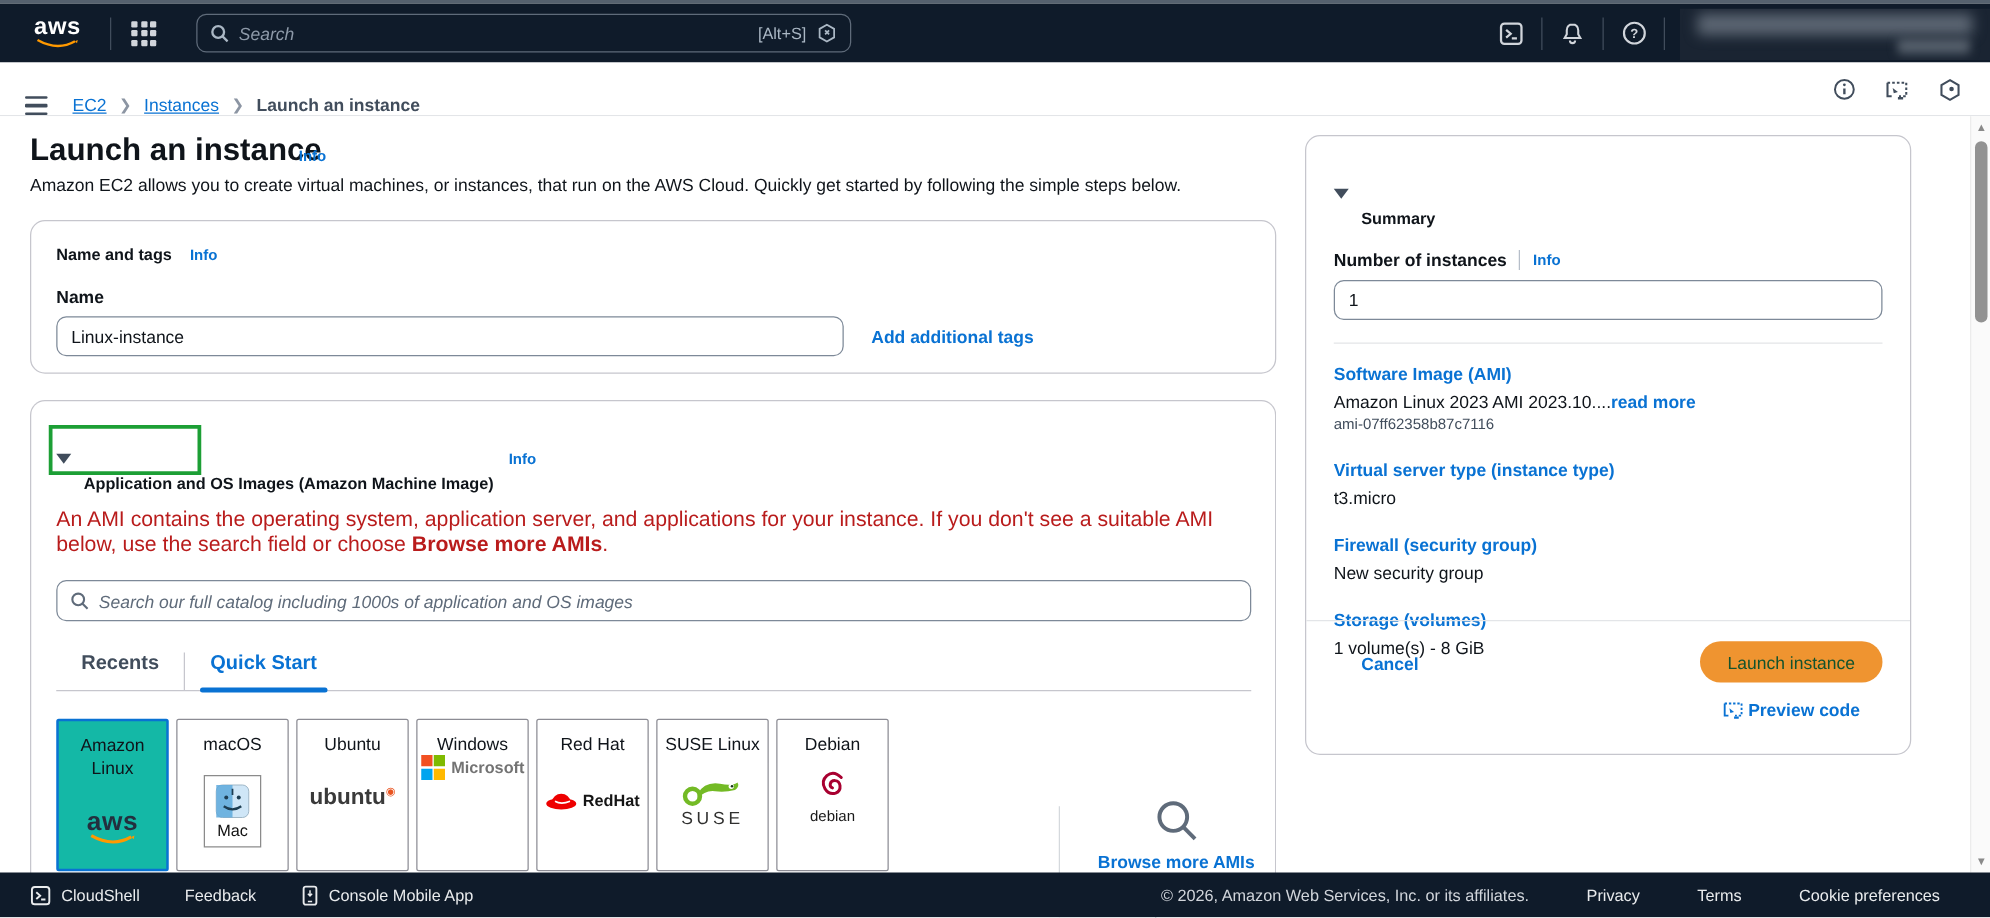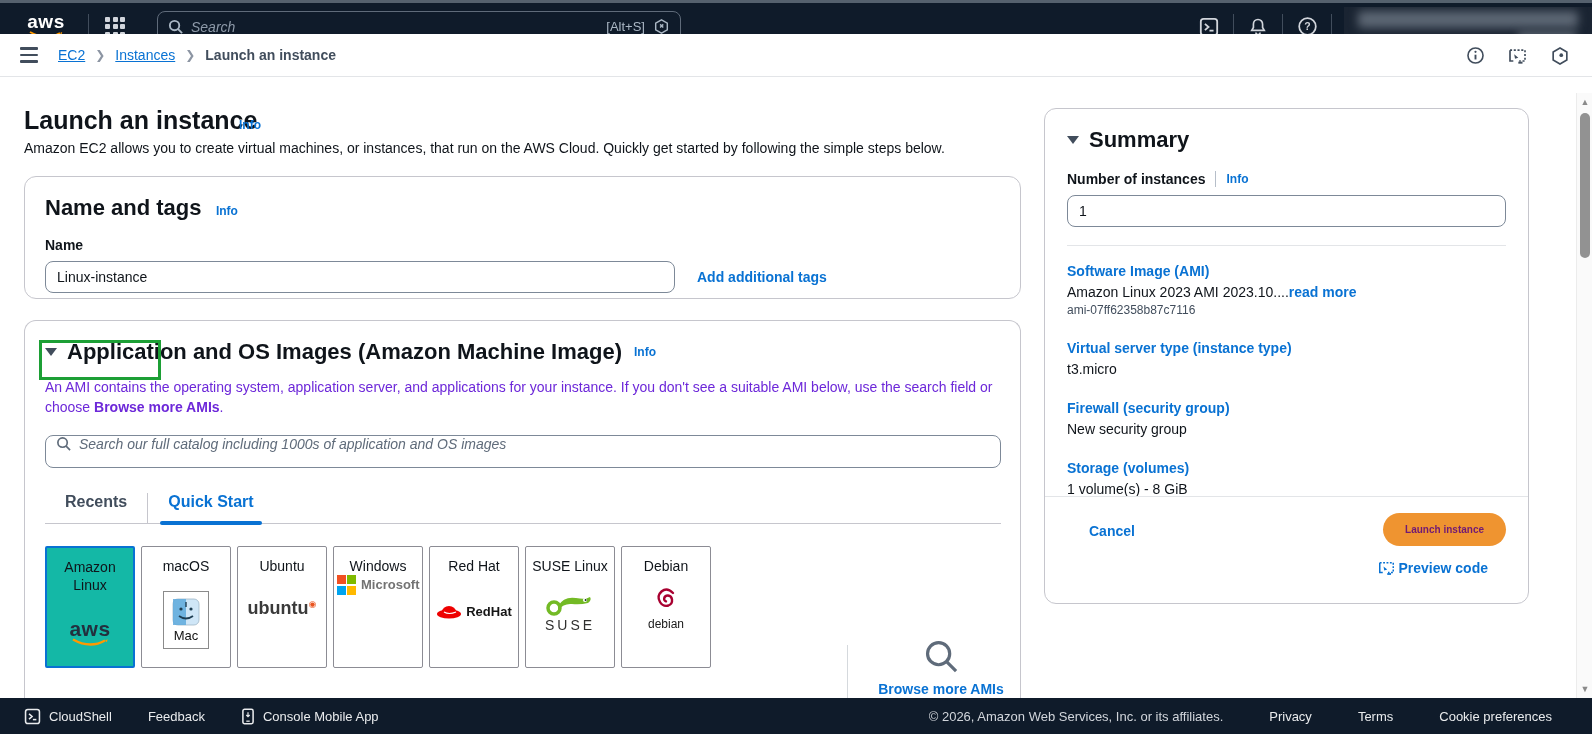--- a/index.html
+++ b/index.html
@@ -21,50 +21,50 @@
   .hsearch .ph { font-style:italic; font-size:14px; margin-left:8px; flex:1; }
   .hsearch .kbd { font-size:13px; color:#aab7c4; margin-right:8px; }
   .hicon { width:48px; height:46px; display:flex; align-items:center; justify-content:center; cursor:pointer; color:#d1d5db; }
   .region { display:flex; align-items:center; color:#e9ebed; font-size:14px; padding:0 16px; cursor:pointer; white-space:nowrap; }
   .region .caret { margin-left:8px; font-size:9px; color:#e9ebed; }
   .redacted { position:absolute; right:0; top:4px; width:248px; height:41px; background:#1a2432; overflow:hidden; }
   .redacted .b1 { position:absolute; left:14px; top:4px; width:220px; height:17px; background:#5c6673; filter:blur(5px); border-radius:3px; }
   .redacted .b2 { position:absolute; right:16px; bottom:5px; width:58px; height:12px; background:#555f6b; filter:blur(4px); border-radius:3px; }
 
   
-  .crumbbar { position:absolute; left:0; top:34px; width:1592px; height:43px; background:#fff; border-bottom:1px solid #e3e5e8; display:flex; align-items:center; }
+  .crumbbar { position:absolute; left:0; top:50px; width:1592px; height:43px; background:#fff; border-bottom:1px solid #e3e5e8; display:flex; align-items:flex-end; }
   .burger { margin-left:20px; margin-right:20px; cursor:pointer; display:flex; flex-direction:column; gap:4px; }
   .burger i { width:18px; height:2.5px; background:#414d5c; border-radius:1px; }
   .crumb a { color:#0972d3; text-decoration:underline; font-size:14px; cursor:pointer; }
   .crumb { display:flex; align-items:center; gap:10px; font-size:14px; }
   .crumb .sep { color:#8c95a3; font-size:12px; }
   .crumb .cur { color:#414d5c; font-weight:bold; }
   .crumb-icons { position:absolute; right:22px; top:0; height:43px; display:flex; align-items:center; gap:22px; }
   .cicon { color:#414d5c; cursor:pointer; display:flex; align-items:center; }
 
   
   .main { position:absolute; left:0; top:93px; width:1576px; height:605px; background:#fff; }
   .h1 { position:absolute; left:24px; top:13px; font-size:25px; font-weight:bold; color:#0f141a; }
   .info-link { color:#0972d3; font-weight:bold; font-size:12px; cursor:pointer; }
   .h1-info { position:absolute; left:239px; top:25px; }
   .page-desc { position:absolute; left:24px; top:47px; font-size:14px; color:#0f141a; }
 
   .card { position:absolute; background:#fff; border:1px solid #c6c6cd; border-radius:12px; }
   .card1 { left:24px; top:83px; width:997px; height:123px; }
   .card2 { left:24px; top:227px; width:997px; height:400px; border-bottom:none; border-radius:12px 12px 0 0; }
 
-  .sec-head { font-size:22px; font-weight:bold; color:#0f141a; }
+  .sec-head { font-size:13px; font-weight:bold; color:#0f141a;margin-top:40px; }
   .lbl { font-size:14px; font-weight:bold; color:#0f141a; }
   .tinput { border:1px solid #7d8998; border-radius:8px; font-size:14px; color:#0f141a; padding:0 11px; background:#fff; height:32px; width:100%; font-family:inherit; }
   .link-bold { color:#0972d3; font-weight:bold; font-size:14px; cursor:pointer; text-decoration:none; }
 
   .green-box { position:absolute; left:14px; top:163px; width:122px; height:40px; border:3px solid #1c9f35; pointer-events:none; z-index:5; }
 
-  .ami-desc { font-size:14px; color:#6d28d9; line-height:20px; margin-top:12px; max-width:960px; }
-  .catalog-search { display:flex; height:33px; border:1px solid #7d8998; border-radius:8px; margin-top:18px; padding:0 10px; width:956px; }
+  .ami-desc { font-size:17px; color:#b91c1c; line-height:20px; margin-top:12px; max-width:960px; }
+  .catalog-search { display:flex; align-items:center; height:33px; border:1px solid #7d8998; border-radius:8px; margin-top:18px; padding:0 10px; width:956px; }
   .catalog-search .ph { font-style:italic; color:#5f6b7a; font-size:14px; margin-left:8px; }
 
   .tabs { display:flex; align-items:flex-end; margin-top:22px; height:34px; border-bottom:1px solid #c6c6cd; width:956px; }
   .tab { font-size:16px; font-weight:bold; padding:0 20px 12px 20px; cursor:pointer; position:relative; color:#414d5c; }
   .tab.first { border-right:1px solid #c6c6cd; }
   .tab.active { color:#0972d3; }
   .tab.active::after { content:""; position:absolute; left:12px; right:12px; bottom:-2px; height:4px; background:#0972d3; border-radius:2px; }
 
   .oscards { display:flex; gap:6px; margin-top:22px; }
   .oscard { width:90px; height:122px; border:1px solid #8c8c94; border-radius:2px; background:#fff; cursor:pointer; display:flex; flex-direction:column; align-items:center; padding-top:10px; }
@@ -100,21 +100,21 @@
   .sum-row-lbl { display:flex; align-items:center; gap:10px; margin-top:18px; }
   .sum-row-lbl .d { width:1px; height:16px; background:#b6bec9; }
   .sum-input { margin-top:8px; }
   .sum-div { height:1px; background:#e3e5e8; margin:18px 0 0 0; }
   .sum-item-label { color:#0972d3; font-weight:bold; font-size:14px; cursor:pointer; }
   .sum-item-val { font-size:14px; color:#0f141a; margin-top:4px; }
   .sum-item-sub { font-size:12px; color:#414d5c; margin-top:3px; }
   .readmore { color:#0972d3; font-weight:bold; cursor:pointer; }
   .sum-footer { position:absolute; left:0; bottom:0; width:100%; height:107px; border-top:1px solid #e3e5e8; }
   .cancel { position:absolute; left:44px; top:26px; }
-  .launch-btn { position:absolute; right:22px; top:16px; background:#ef9430; color:#701a75; font-weight:bold; font-size:10px; border:none; border-radius:17px; height:33px; padding:0 22px; cursor:pointer; font-family:inherit; }
+  .launch-btn { position:absolute; right:22px; top:16px; background:#ef9430; color:#14532d; font-weight:normal; font-size:14px; border:none; border-radius:17px; height:33px; padding:0 22px; cursor:pointer; font-family:inherit; }
   .preview { position:absolute; right:40px; top:62px; display:flex; align-items:center; gap:3px; color:#0972d3; font-weight:bold; font-size:14px; cursor:pointer; }
 
   
   .sbar { position:absolute; right:0; top:93px; width:16px; height:605px; background:#fafafa; border-left:1px solid #ececec; }
   .sbar .arr { position:absolute; left:0; width:16px; text-align:center; color:#8a8a8a; font-size:9px; cursor:pointer; }
   .sbar .thumb { position:absolute; left:3px; top:20px; width:10px; height:145px; background:#929292; border-radius:6px; cursor:pointer; }
 
   
   .footer { position:absolute; left:0; top:698px; width:1592px; height:36px; background:#0f1b2a; display:flex; align-items:center; color:#e9ebed; font-size:13px; }
   .f-item { display:flex; align-items:center; gap:8px; cursor:pointer; }

